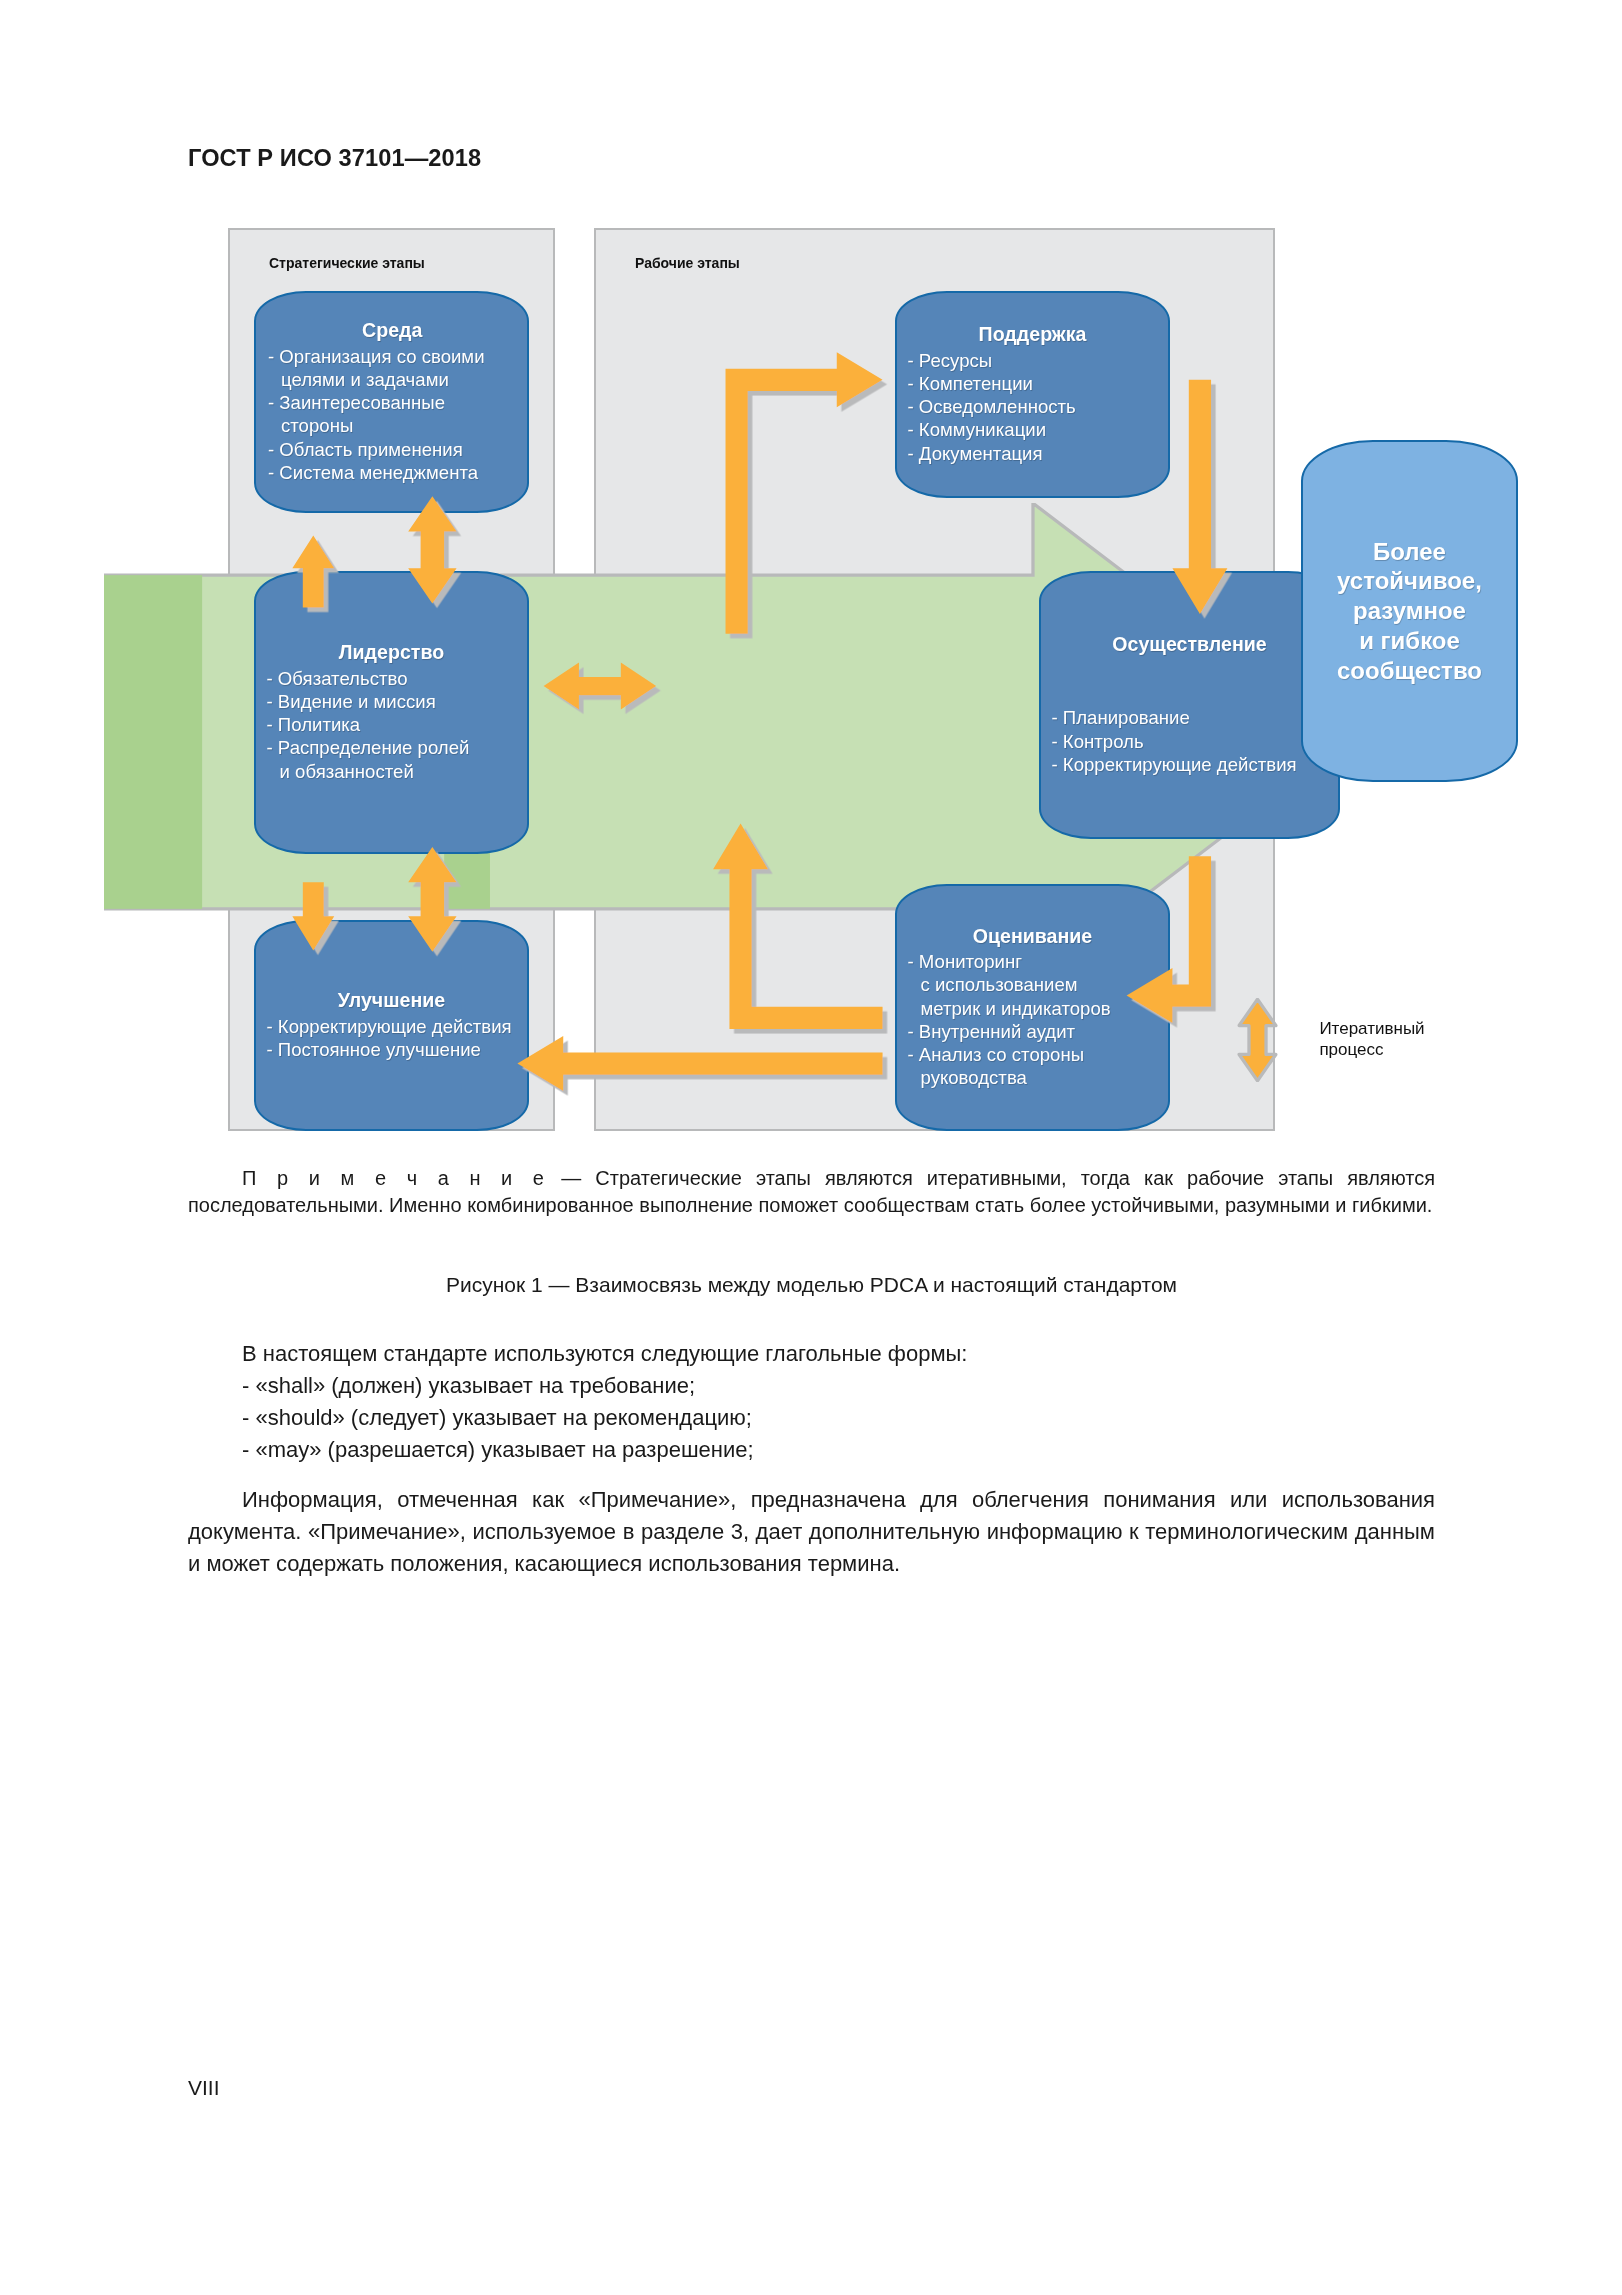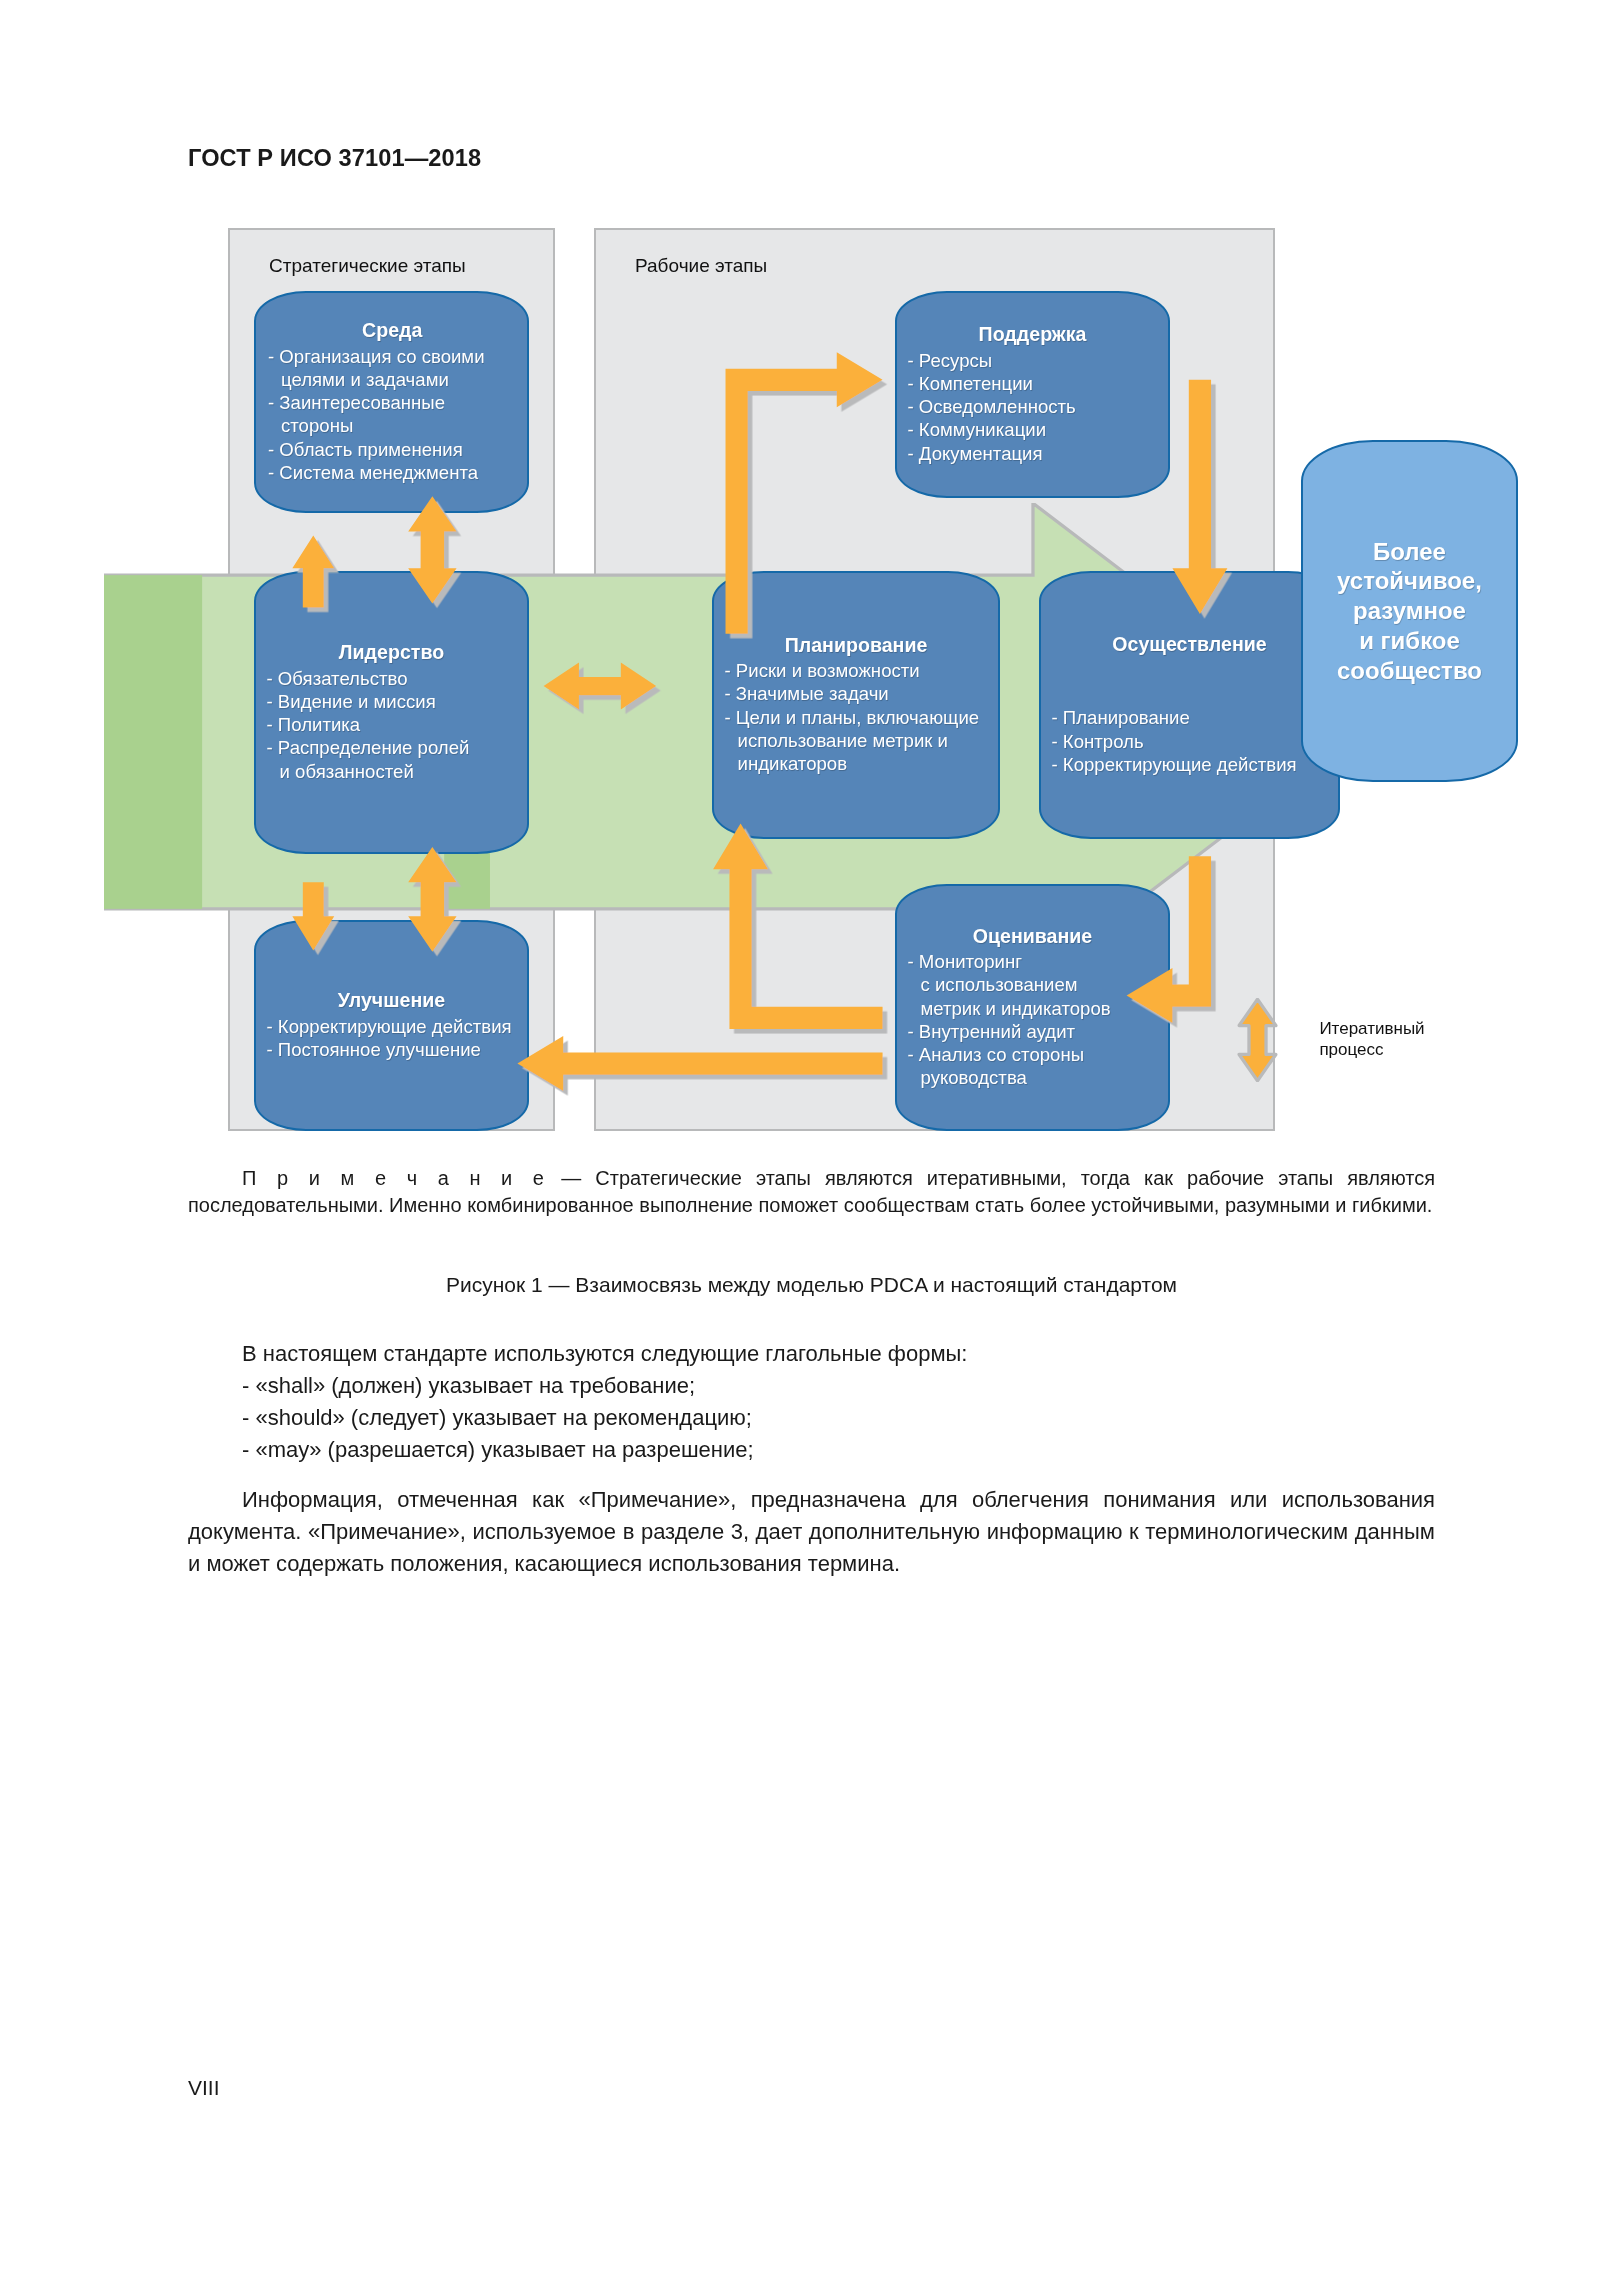--- a/index.html
+++ b/index.html
@@ -28,21 +28,21 @@
     position:absolute;
     background:#e6e7e8;
     border:2px solid #b8b9ba;
     box-sizing:border-box;
   }
   .panel-strategic{ left:0px;   top:0px;  width:327px;  height:903px; }
   .panel-operational{ left:366px; top:0px; width:681px; height:903px; }
 
   .panel-title{
     position:absolute; top:25px; left:39px;
-    font-size:19px; font-weight:normal; color:#111;
+    font-size:14px; font-weight:bold; color:#111;
     white-space:nowrap;
   }
 
   
   .green-arrow{
     position:absolute; left:-124px; top:275px;
     width:1243px; height:478px;
     z-index:1; pointer-events:none;
   }
 
@@ -220,30 +220,20 @@
     <div class="n-title">Поддержка</div>
     <ul>
       <li>- Ресурсы</li>
       <li>- Компетенции</li>
       <li>- Осведомленность</li>
       <li>- Коммуникации</li>
       <li>- Документация</li>
     </ul>
   </div>
 
-  <div class="node node-planirovanie">
-    <div class="n-title">Планирование</div>
-    <ul>
-      <li>- Риски и возможности</li>
-      <li>- Значимые задачи</li>
-      <li>- Цели и планы, включающие</li>
-      <li class="cont">использование метрик и</li>
-      <li class="cont">индикаторов</li>
-    </ul>
-  </div>
 
   <div class="node node-osushch">
     <div class="n-title">Осуществление</div>
     <ul>
       <li>- Планирование</li>
       <li>- Контроль</li>
       <li>- Корректирующие действия</li>
     </ul>
   </div>
 

